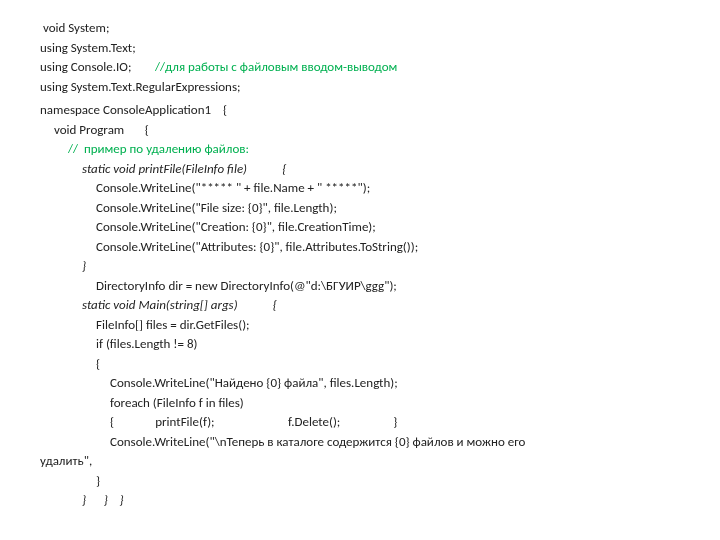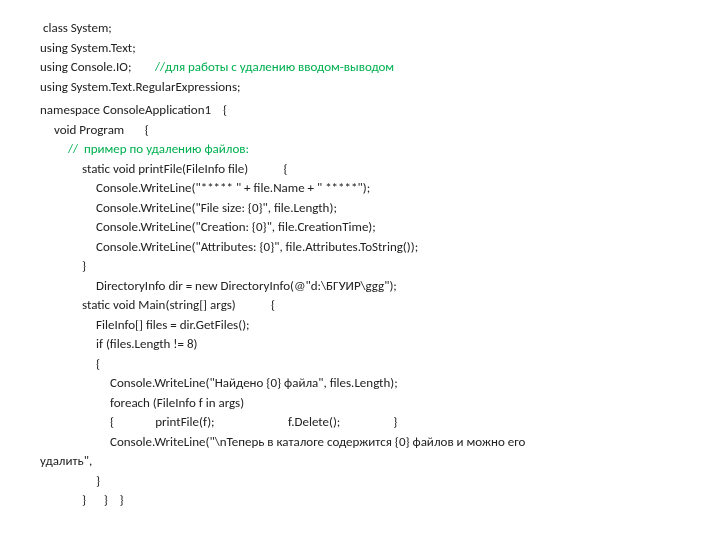--- a/index.html
+++ b/index.html
@@ -9,48 +9,48 @@
       font-size: 13px;
       line-height: 1.5;
       color: #222;
       background: #fff;
     }
     .line { white-space: pre; }
     .green { color: #00b050; }
     .indent1 { padding-left: 0px; }
     .indent2 { padding-left: 14px; }
     .indent3 { padding-left: 28px; }
-    .indent4 { padding-left: 42px; }
+    .indent4 { padding-left: 42px; font-style: italic; }
     .indent5 { padding-left: 56px; }
     .indent6 { padding-left: 70px; }
     .blankish { height: 4px; }
   </style>
 </head>
 <body>
 
 <div>
-  <div class="line indent1"> class System;</div>
+  <div class="line indent1"> void System;</div>
   <div class="line indent1">using System.Text;</div>
-  <div class="line indent1"><span>using Console.IO;</span><span class="green">        //для работы с удалению вводом-выводом</span></div>
+  <div class="line indent1"><span>using Console.IO;</span><span class="green">        //для работы с файловым вводом-выводом</span></div>
   <div class="line indent1">using System.Text.RegularExpressions;</div>
   <div class="blankish"></div>
   <div class="line">namespace ConsoleApplication1    {</div>
   <div class="line indent2">void Program       {</div>
   <div class="line indent3 green">//  пример по удалению файлов:</div>
   <div class="line indent4">static void printFile(FileInfo file)            {</div>
   <div class="line indent5">Console.WriteLine("***** " + file.Name + " *****");</div>
   <div class="line indent5">Console.WriteLine("File size: {0}", file.Length);</div>
   <div class="line indent5">Console.WriteLine("Creation: {0}", file.CreationTime);</div>
   <div class="line indent5">Console.WriteLine("Attributes: {0}", file.Attributes.ToString());</div>
   <div class="line indent4">}</div>
   <div class="line indent5">DirectoryInfo dir = new DirectoryInfo(@"d:\БГУИР\ggg");</div>
   <div class="line indent4">static void Main(string[] args)            {</div>
   <div class="line indent5">FileInfo[] files = dir.GetFiles();</div>
   <div class="line indent5">if (files.Length != 8)</div>
   <div class="line indent5">{</div>
   <div class="line indent6">Console.WriteLine("Найдено {0} файла", files.Length);</div>
-  <div class="line indent6">foreach (FileInfo f in args)</div>
+  <div class="line indent6">foreach (FileInfo f in files)</div>
   <div class="line indent6">{              printFile(f);                         f.Delete();                  }</div>
   <div class="line indent6">Console.WriteLine("\nТеперь в каталоге содержится {0} файлов и можно его</div>
   <div class="line indent1">удалить",</div>
   <div class="line indent5">}</div>
   <div class="line indent4">}      }    }</div>
 </div>
 
 </body></html>

